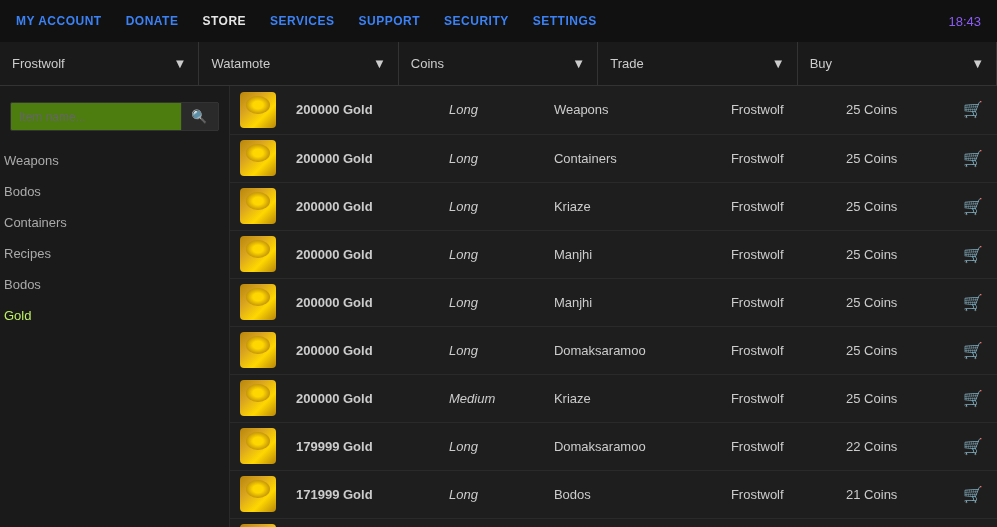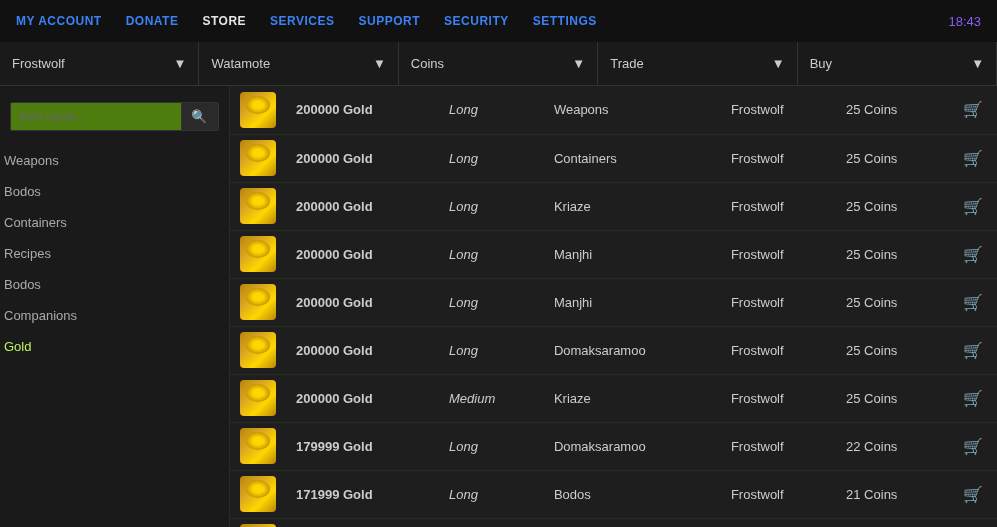--- a/index.html
+++ b/index.html
@@ -219,21 +219,20 @@
     <div class="search-box">
       <input type="text" placeholder="Item name..." style="">
       <button class="search-icon-btn">🔍</button>
     </div>
     <div id="sidebar-items">
         <div class="sidebar-item">Weapons</div>
         <div class="sidebar-item">Bodos</div>
         <div class="sidebar-item">Containers</div>
         <div class="sidebar-item">Recipes</div>
         <div class="sidebar-item">Bodos</div>
-        <div class="sidebar-item">Companions</div>
         <div class="sidebar-item active">Gold</div>
       </div>
   </div>
 
   <div class="content">
     <table class="item-table">
       <tbody id="table-body">
           <tr>
       <td style="width:50px; text-align:center;">
         <div class="item-icon"></div>

